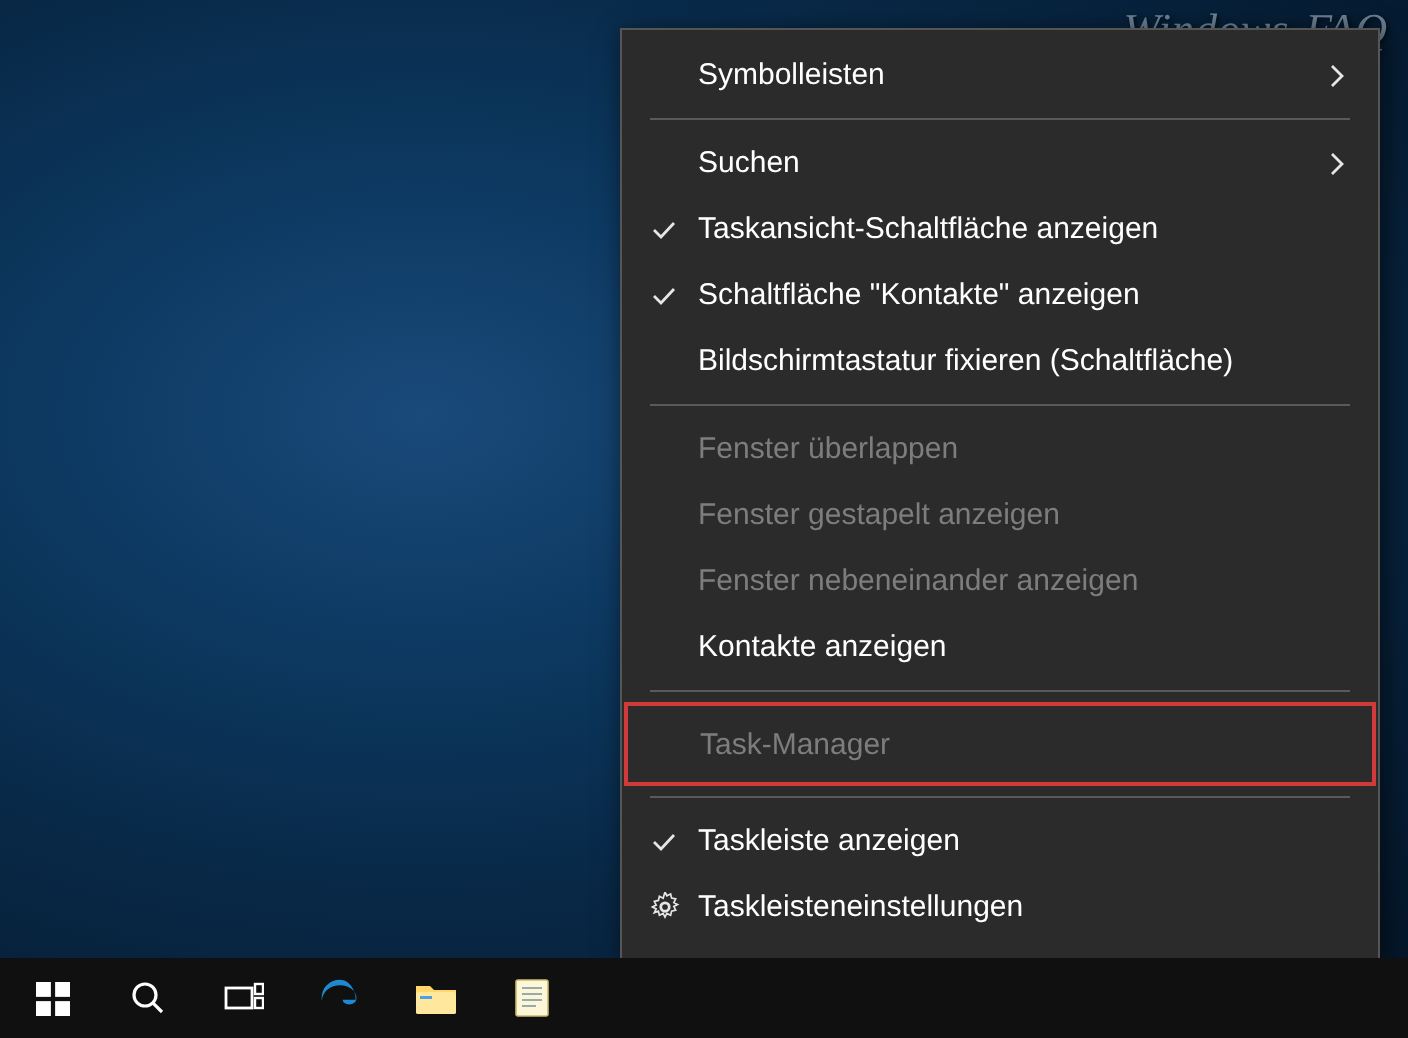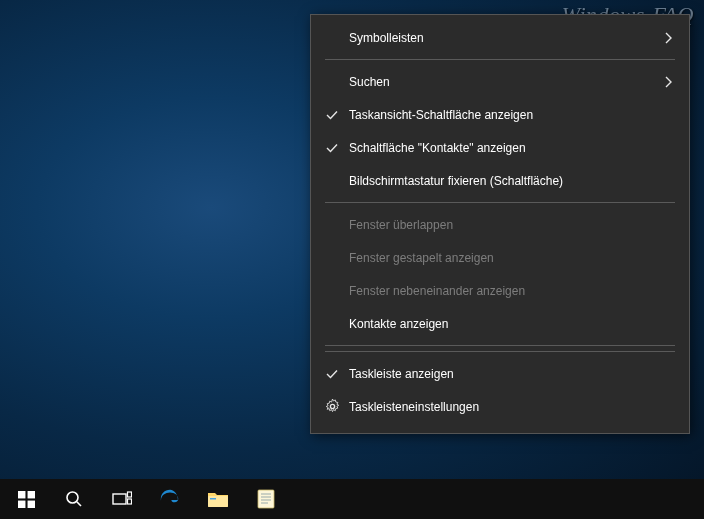--- a/index.html
+++ b/index.html
@@ -39,21 +39,21 @@
     background: #2b2b2b;
     border: 1px solid #555555;
     padding: 6px 2px 10px 2px;
     box-shadow: 2px 2px 12px rgba(0,0,0,0.6);
   }
   .menu-item {
     display: flex; align-items: center;
     height: 33px;
     padding: 0 14px 0 12px;
     color: #ffffff;
-    font-size: 12px;
+    font-size: 15px;
     cursor: default;
   }
   .menu-item.disabled { color: #7d7d7d; align-items: center; }
   .menu-icon {
     width: 24px; flex: 0 0 24px;
     display: flex; align-items: center; justify-content: flex-start;
     color: #e6e6e6;
   }
   .menu-item.disabled .menu-icon { color: #7d7d7d; }
   .menu-label { flex: 1 1 auto; white-space: nowrap; overflow: hidden; text-overflow: ellipsis; }
@@ -146,20 +146,26 @@
       <span class="menu-label">Fenster nebeneinander anzeigen</span>
     </div>
 
     <div class="menu-item">
       <span class="menu-icon"></span>
       <span class="menu-label">Kontakte anzeigen</span>
     </div>
 
     <div class="separator"></div>
 
+    <div class="highlight-box">
+      <div class="menu-item disabled">
+        <span class="menu-icon"></span>
+        <span class="menu-label">Task-Manager</span>
+      </div>
+    </div>
 
     <div class="separator"></div>
 
     <div class="menu-item">
       <span class="menu-icon">
         <svg width="14" height="14" viewBox="0 0 14 14">
             <path d="M2 7 L5.5 10.5 L12 3.5" stroke="currentColor" stroke-width="1.4" fill="none"></path>
           </svg>
       </span>
       <span class="menu-label">Taskleiste anzeigen</span>

